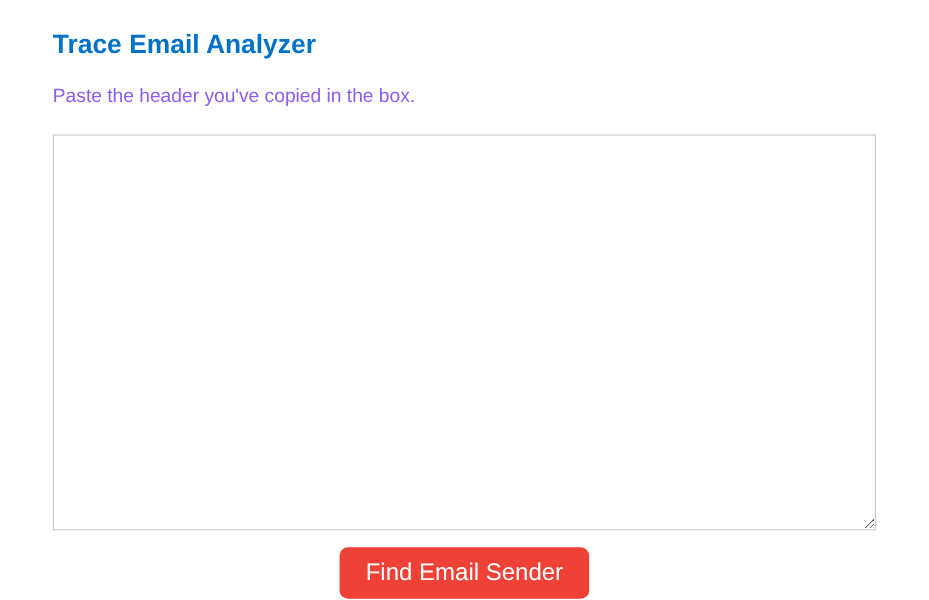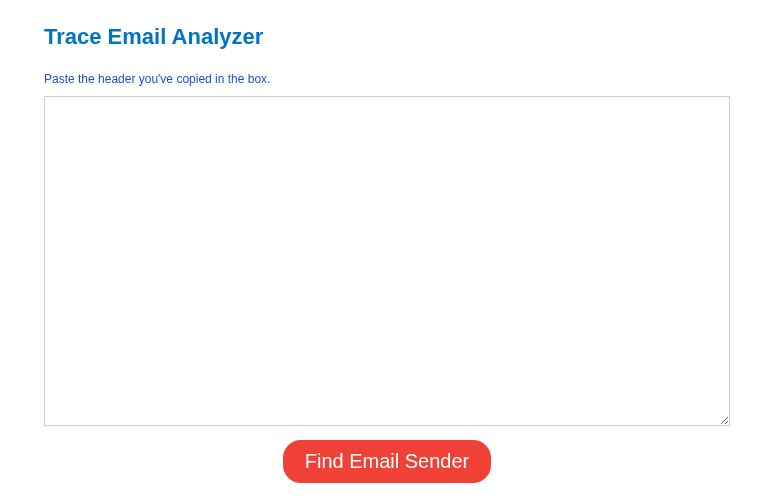--- a/index.html
+++ b/index.html
@@ -14,45 +14,45 @@
       height: 500px;
       padding: 24px 44px;
     }
     .page-title {
       color: #0173c7;
       font-size: 22px;
       font-weight: bold;
       margin-bottom: 22px;
     }
     .instruction {
-      color: #1d4ed8;
-      font-size: 12px;
+      color: #8b5cf6;
+      font-size: 16px;
       font-weight: normal;
-      margin-bottom: 10px;
+      margin-bottom: 22px;
     }
     .header-textarea {
       width: 100%;
       height: 330px;
       border: 1px solid #cccccc;
       resize: both;
       font-family: Arial, Helvetica, sans-serif;
       font-size: 14px;
       padding: 6px;
       outline: none;
       display: block;
     }
     .button-row {
       text-align: center;
       margin-top: 14px;
     }
     .submit-button {
       background: #ef4136;
       color: #ffffff;
       border: none;
-      border-radius: 18px;
+      border-radius: 7px;
       font-size: 20px;
       font-weight: normal;
       padding: 10px 22px;
       cursor: pointer;
       font-family: Arial, Helvetica, sans-serif;
     }
   </style>
 </head>
 <body>
 

